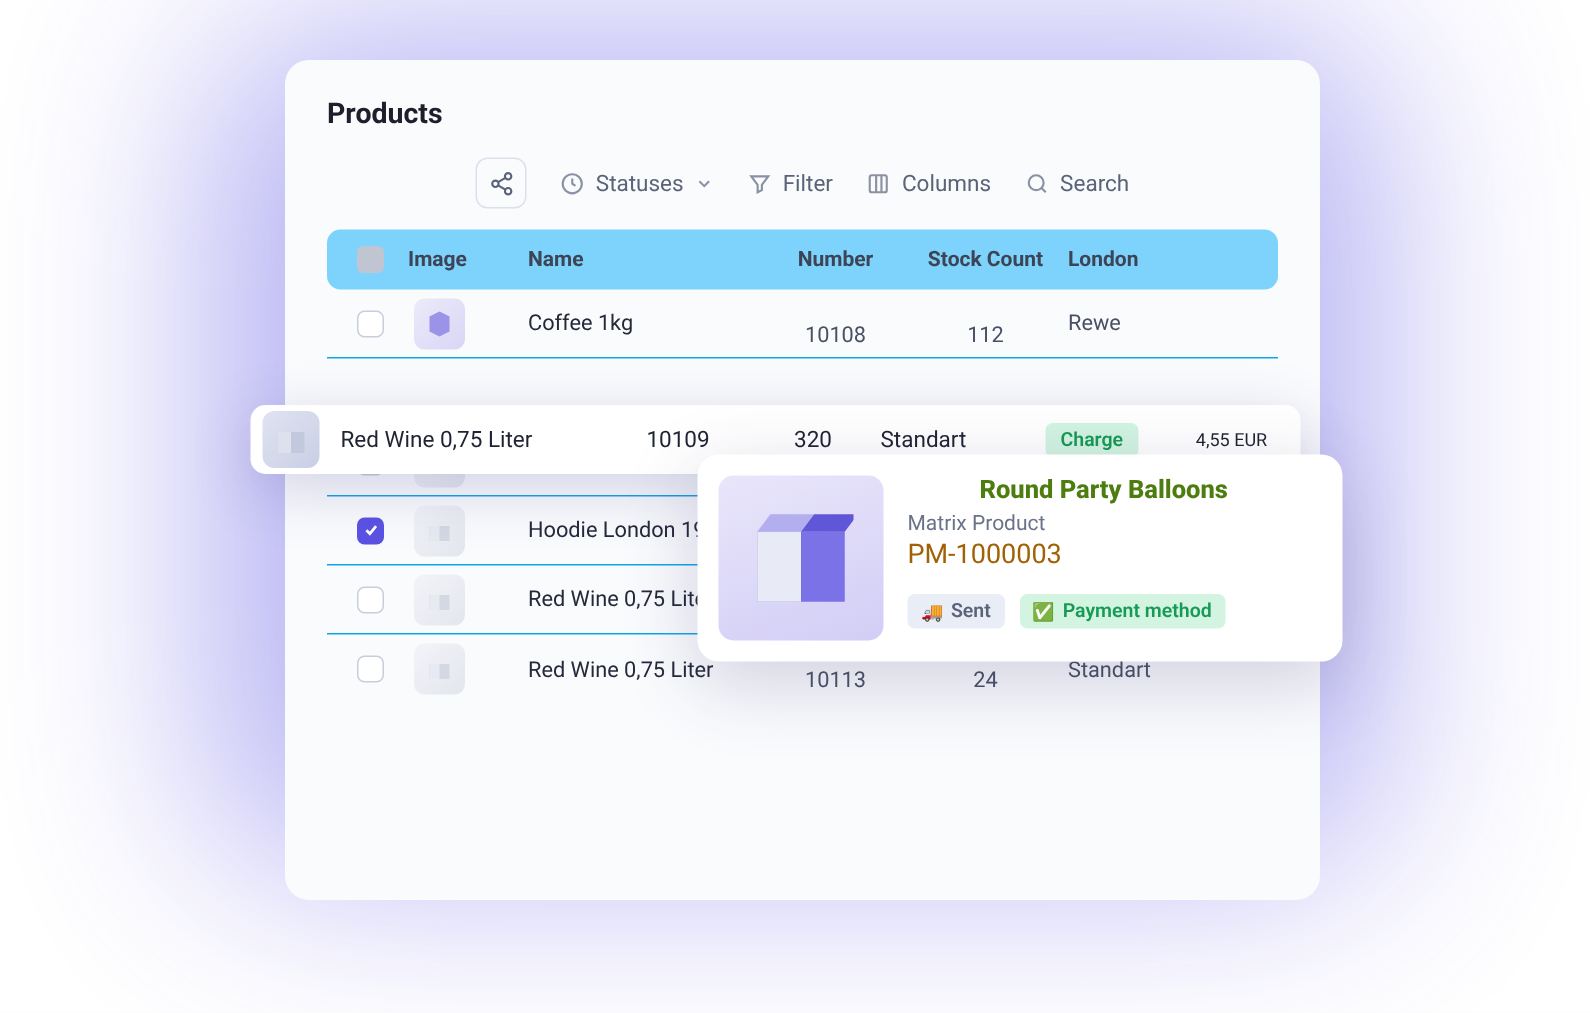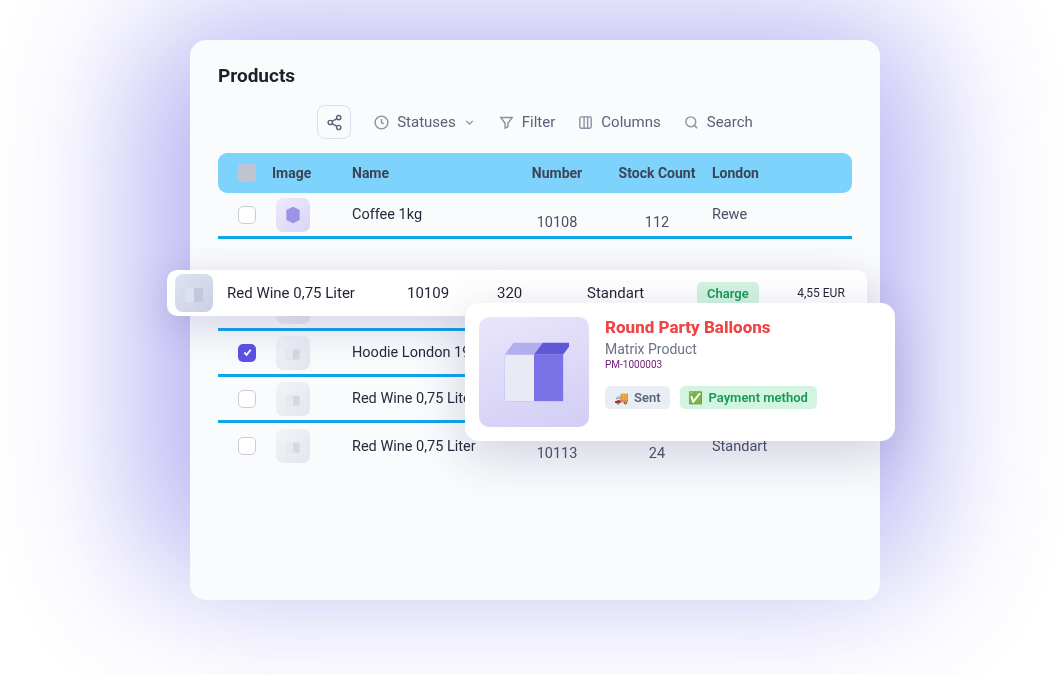--- a/index.html
+++ b/index.html
@@ -15,46 +15,46 @@
 .toolbar { display: flex; align-items: center; gap: 22px; margin-bottom: 14px; justify-content: center; }
 .toolbar .share { width: 34px; height: 34px; border: 1.5px solid #dbe0eb; border-radius: 8px; display: flex; align-items: center; justify-content: center; color: #5a6378; }
 .toolbar .item { display: flex; align-items: center; gap: 7px; color: #5a6378; font-size: 15px; cursor: pointer; }
 .toolbar .ic { color: #8a91a3; display: inline-flex; }
 
 .thead { display: grid; grid-template-columns: 50px 80px 160px 90px 110px 130px; align-items: center; height: 40px; background: #7dd3fc; border-radius: 9px; padding: 0 4px; }
 .th { font-size: 14px; font-weight: 700; color: #3d4456; }
 .th.num, .th.stock { text-align: center; }
 .thead .cbox { width: 18px; height: 18px; border-radius: 4px; background: #c0c5d2; margin: 0 auto; }
 
-.trow { display: grid; grid-template-columns: 50px 80px 160px 90px 110px 130px; align-items: center; height: 46px; border-bottom: 3px solid #0ea5e9; padding: 0 4px; }
+.trow { display: grid; grid-template-columns: 50px 80px 160px 90px 110px 130px; align-items: center; height: 46px; border-bottom: 1px solid #0ea5e9; padding: 0 4px; }
 .trow:last-child { border-bottom: none; }
 .cbox-cell { display: flex; justify-content: center; }
 .cbox-o { width: 18px; height: 18px; border: 1.5px solid #c7cdda; border-radius: 5px; background: #fff; }
 .cbox-c { width: 18px; height: 18px; border-radius: 5px; background: #5b52e4; display: flex; align-items: center; justify-content: center; }
 .thumb { width: 34px; height: 34px; border-radius: 7px; background: linear-gradient(135deg, #eceafa, #d9d5f6); margin-left: 4px; display:flex; align-items:center; justify-content:center;}
 .thumb.box { background: linear-gradient(135deg, #f3f4f8, #e3e6ee); }
 .td { font-size: 14.5px; color: #25293a; }
 .td.num, .td.stock { text-align: center; color: #4a5164; margin-top: 15px; }
 .td.proj { color: #4a5164; }
 
 
 .hrow { position: absolute; left: 107px; top: 250px; width: 700px; height: 46px; background: #fff; border-radius: 10px; box-shadow: 0 10px 40px rgba(70,70,140,0.22); display: grid; grid-template-columns: 60px 180px 90px 90px 110px 90px 80px; align-items: center; }
 .hthumb { width: 38px; height: 38px; border-radius: 8px; background: linear-gradient(135deg,#dfe3f2,#c9cfe4); margin-left:8px; display:flex;align-items:center;justify-content:center;}
 .htd { font-size: 15px; color: #1f2332; }
-.htd.c { }
+.htd.c { text-align: center; }
 .badge { display: inline-block; padding: 4px 10px; border-radius: 5px; background: #d2f4e1; color: #169a55; font-size: 13px; font-weight: 600; }
 .price { text-align: center; font-size: 12px; color: #1f2332; padding-right: 12px; }
 
 
 .pop { position: absolute; left: 405px; top: 283px; width: 430px; height: 138px; background: #fff; border-radius: 14px; box-shadow: 0 14px 50px rgba(60,60,120,0.22); padding: 14px; display: flex; gap: 16px; }
 .pthumb { width: 110px; height: 110px; border-radius: 10px; background: linear-gradient(160deg,#e9e6fb,#d2cdf5); display:flex;align-items:center;justify-content:center; flex-shrink:0;}
 .pbody { flex: 1; }
-.ptitle { font-size: 17px; font-weight: 800; color: #ef4444; margin-bottom: 4px; }
+.ptitle { font-size: 17px; font-weight: 800; color: #4d7c0f; margin-bottom: 4px; margin-left: 48px; }
 .psub { font-size: 14px; color: #6a7288; margin-bottom: 2px; }
-.pid { font-size: 10px; color: #701a75; margin-bottom: 16px; }
+.pid { font-size: 18px; color: #a16207; margin-bottom: 16px; }
 .pbadges { display: flex; gap: 10px; }
 .pb { display: inline-flex; align-items: center; gap: 5px; padding: 4px 9px; border-radius: 5px; font-size: 13px; font-weight: 600; }
 .pb.sent { background: #e9eef6; color: #5a6378; }
 .pb.pay { background: #d2f4e1; color: #169a55; }
 .emoji { font-size: 12px; }
 </style>
 </head>
 <body>
 
 <div class="outer">

